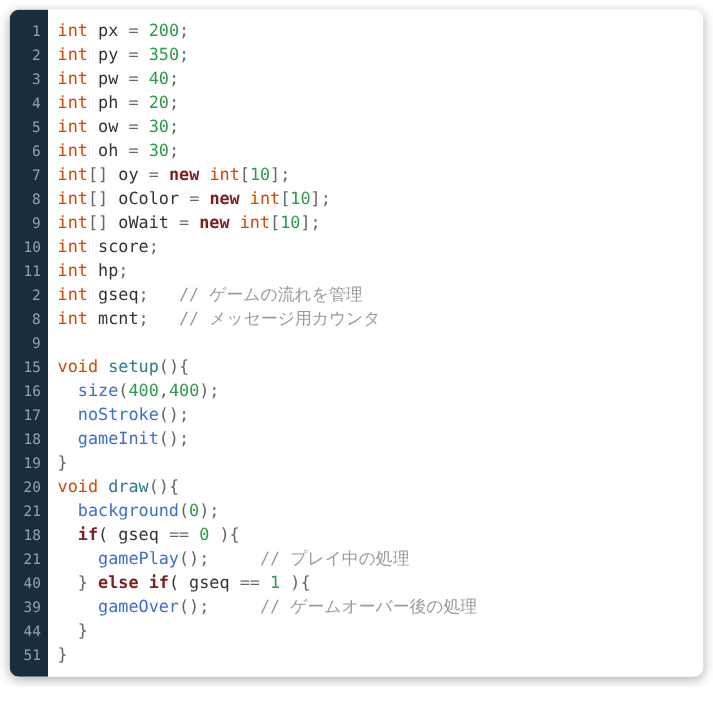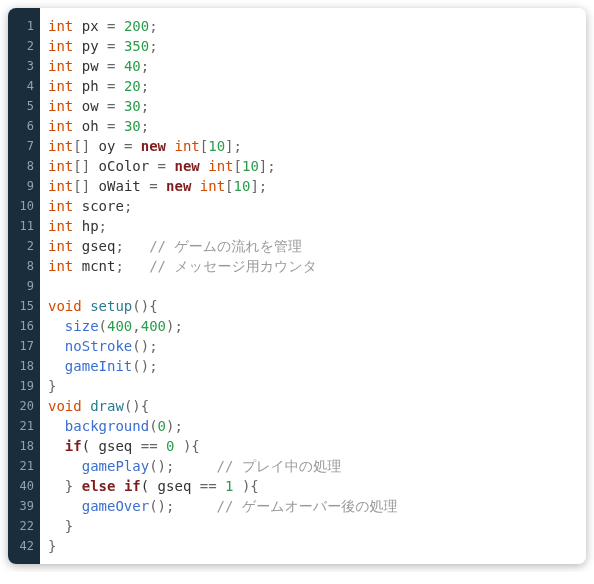--- a/index.html
+++ b/index.html
@@ -74,17 +74,17 @@
       <div>16</div>
       <div>17</div>
       <div>18</div>
       <div>19</div>
       <div>20</div>
       <div>21</div>
       <div>18</div>
       <div>21</div>
       <div>40</div>
       <div>39</div>
-      <div>22</div>
-      <div>42</div>
+      <div>44</div>
+      <div>51</div>
     </div>
   <div class="code" id="code"><div class="line"><span class="tok-type">int</span><span class="tok-ident"> px </span><span class="tok-punct">=</span><span> </span><span class="tok-num">200</span><span class="tok-punct">;</span></div><div class="line"><span class="tok-type">int</span><span class="tok-ident"> py </span><span class="tok-punct">=</span><span> </span><span class="tok-num">350</span><span class="tok-punct">;</span></div><div class="line"><span class="tok-type">int</span><span class="tok-ident"> pw </span><span class="tok-punct">=</span><span> </span><span class="tok-num">40</span><span class="tok-punct">;</span></div><div class="line"><span class="tok-type">int</span><span class="tok-ident"> ph </span><span class="tok-punct">=</span><span> </span><span class="tok-num">20</span><span class="tok-punct">;</span></div><div class="line"><span class="tok-type">int</span><span class="tok-ident"> ow </span><span class="tok-punct">=</span><span> </span><span class="tok-num">30</span><span class="tok-punct">;</span></div><div class="line"><span class="tok-type">int</span><span class="tok-ident"> oh </span><span class="tok-punct">=</span><span> </span><span class="tok-num">30</span><span class="tok-punct">;</span></div><div class="line"><span class="tok-type">int</span><span class="tok-punct">[] </span><span class="tok-ident">oy </span><span class="tok-punct">=</span><span> </span><span class="tok-kw">new</span><span> </span><span class="tok-type">int</span><span class="tok-punct">[</span><span class="tok-num">10</span><span class="tok-punct">];</span></div><div class="line"><span class="tok-type">int</span><span class="tok-punct">[] </span><span class="tok-ident">oColor </span><span class="tok-punct">=</span><span> </span><span class="tok-kw">new</span><span> </span><span class="tok-type">int</span><span class="tok-punct">[</span><span class="tok-num">10</span><span class="tok-punct">];</span></div><div class="line"><span class="tok-type">int</span><span class="tok-punct">[] </span><span class="tok-ident">oWait </span><span class="tok-punct">=</span><span> </span><span class="tok-kw">new</span><span> </span><span class="tok-type">int</span><span class="tok-punct">[</span><span class="tok-num">10</span><span class="tok-punct">];</span></div><div class="line"><span class="tok-type">int</span><span class="tok-ident"> score</span><span class="tok-punct">;</span></div><div class="line"><span class="tok-type">int</span><span class="tok-ident"> hp</span><span class="tok-punct">;</span></div><div class="line"><span class="tok-type">int</span><span class="tok-ident"> gseq</span><span class="tok-punct">;   </span><span class="tok-comment">// ゲームの流れを管理</span></div><div class="line"><span class="tok-type">int</span><span class="tok-ident"> mcnt</span><span class="tok-punct">;   </span><span class="tok-comment">// メッセージ用カウンタ</span></div><div class="line">&nbsp;</div><div class="line"><span class="tok-type">void</span><span> </span><span class="tok-funcdef">setup</span><span class="tok-punct">(){</span></div><div class="line"><span>  </span><span class="tok-call">size</span><span class="tok-punct">(</span><span class="tok-num">400</span><span class="tok-punct">,</span><span class="tok-num">400</span><span class="tok-punct">);</span></div><div class="line"><span>  </span><span class="tok-call">noStroke</span><span class="tok-punct">();</span></div><div class="line"><span>  </span><span class="tok-call">gameInit</span><span class="tok-punct">();</span></div><div class="line"><span class="tok-punct">}</span></div><div class="line"><span class="tok-type">void</span><span> </span><span class="tok-funcdef">draw</span><span class="tok-punct">(){</span></div><div class="line"><span>  </span><span class="tok-call">background</span><span class="tok-punct">(</span><span class="tok-num">0</span><span class="tok-punct">);</span></div><div class="line"><span>  </span><span class="tok-kw">if</span><span class="tok-ident">( gseq </span><span class="tok-punct">==</span><span> </span><span class="tok-num">0</span><span class="tok-punct"> ){</span></div><div class="line"><span>    </span><span class="tok-call">gamePlay</span><span class="tok-punct">();     </span><span class="tok-comment">// プレイ中の処理</span></div><div class="line"><span class="tok-punct">  } </span><span class="tok-kw">else</span><span> </span><span class="tok-kw">if</span><span class="tok-ident">( gseq </span><span class="tok-punct">==</span><span> </span><span class="tok-num">1</span><span class="tok-punct"> ){</span></div><div class="line"><span>    </span><span class="tok-call">gameOver</span><span class="tok-punct">();     </span><span class="tok-comment">// ゲームオーバー後の処理</span></div><div class="line"><span class="tok-punct">  }</span></div><div class="line"><span class="tok-punct">}</span></div></div>
 </div>
 
 </body></html>

